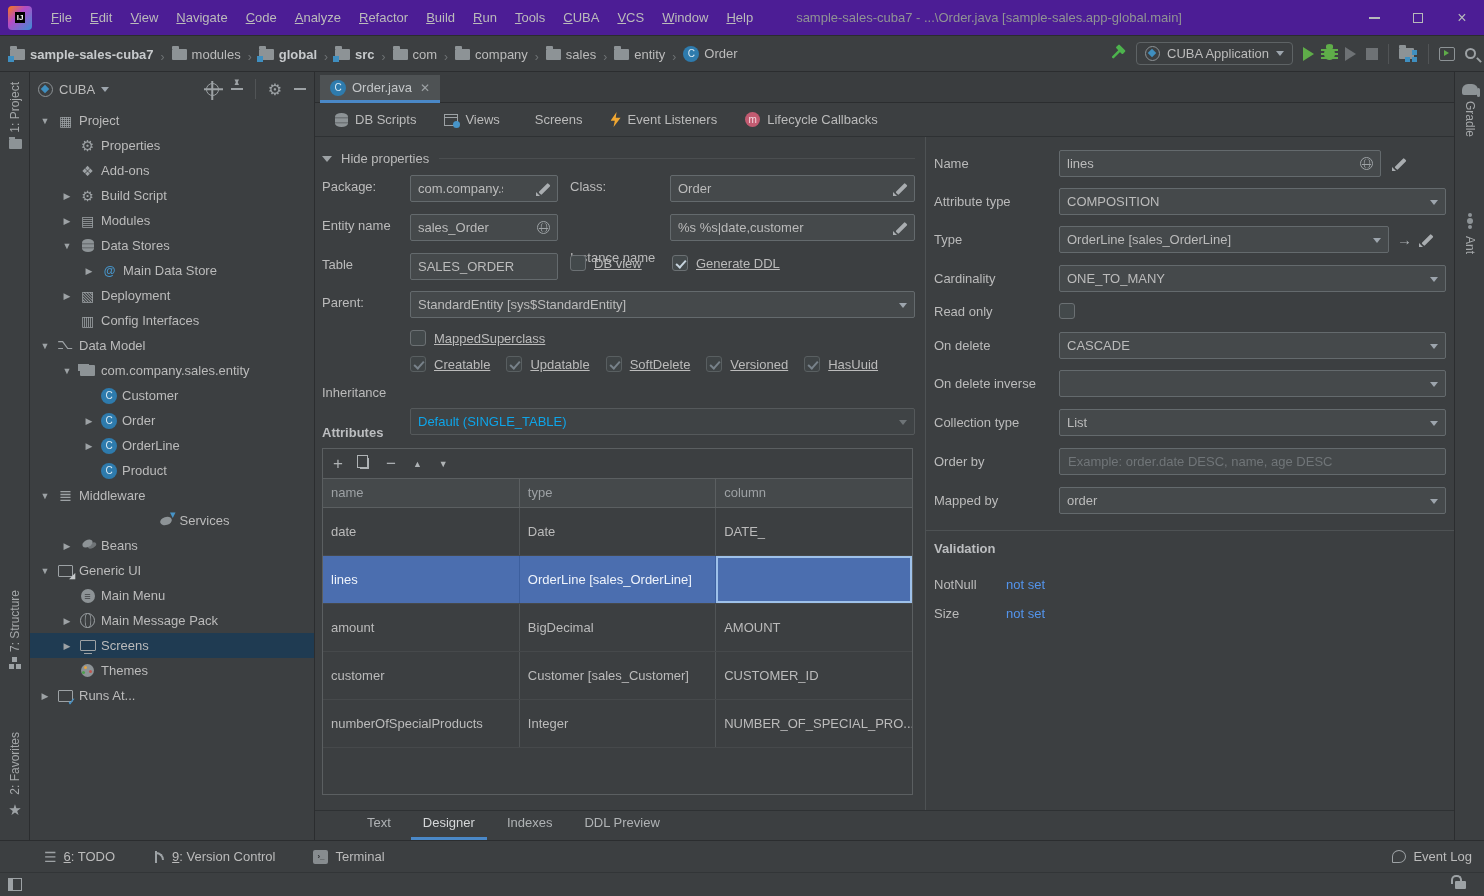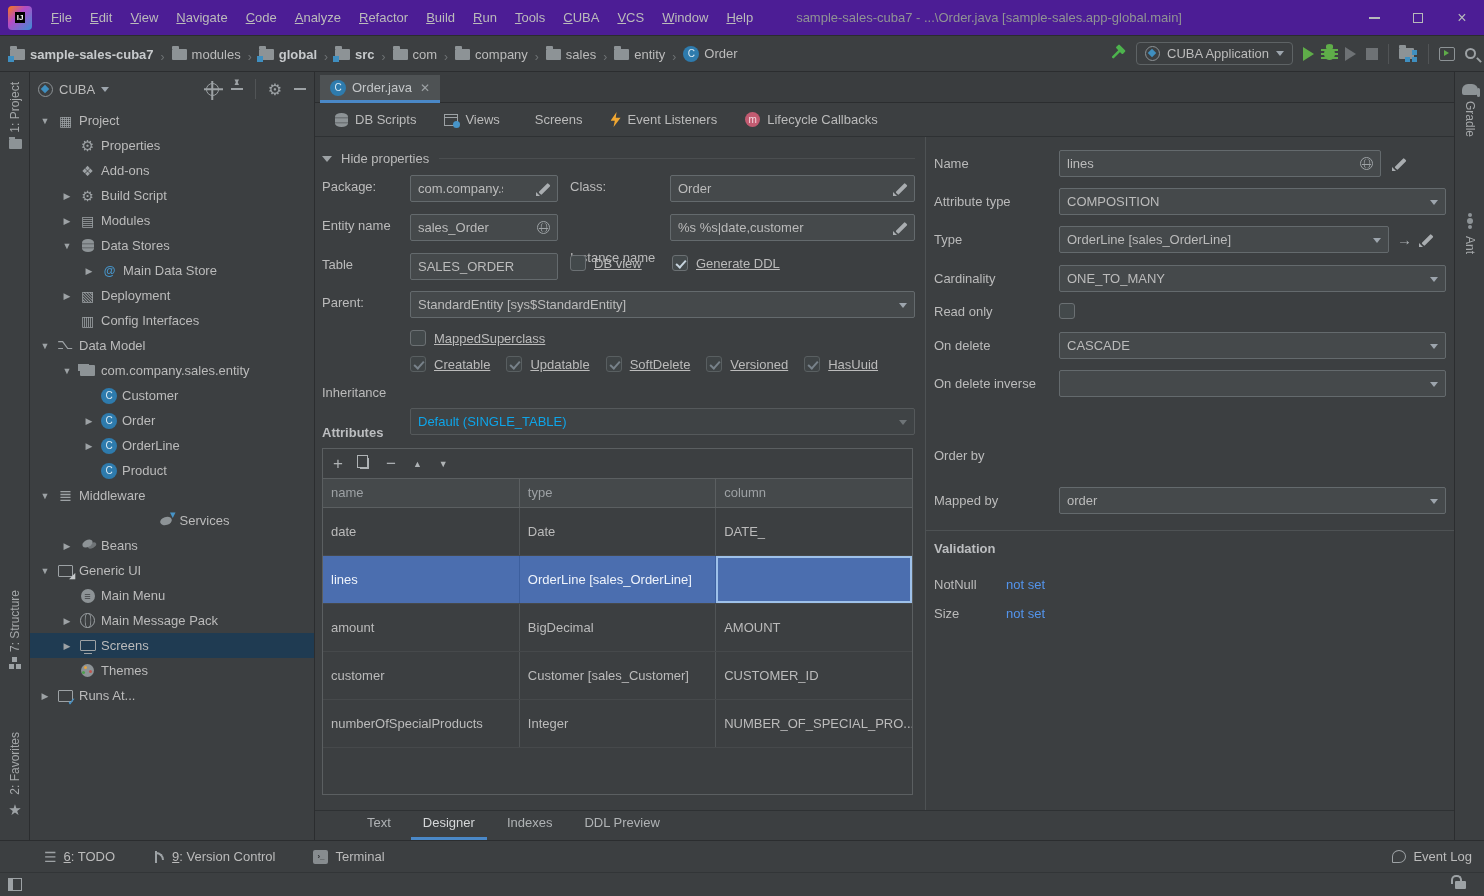--- a/index.html
+++ b/index.html
@@ -690,22 +690,29 @@
             <span class="field select" style="flex:1;">
               <span class="val">CASCADE</span>
             </span>
           </div>
           <div class="rrow" style="top:233px;">
             <span class="rlabel">On delete inverse</span>
             <span class="field select" style="flex:1;">
               <span class="val"></span>
             </span>
           </div>
+          <div class="rrow" style="top:272px;">
+            <span class="rlabel">Collection type</span>
+            <span class="field select" style="flex:1;">
+              <span class="val">List</span>
+            </span>
+          </div>
           <div class="rrow" style="top:311px;">
             <span class="rlabel">Order by</span>
+            <input class="txt" style="flex: 1 1 0%;" placeholder="Example: order.date DESC, name, age DESC">
           </div>
           <div class="rrow" style="top:350px;">
             <span class="rlabel">Mapped by</span>
             <span class="field select" style="flex:1;">
               <span class="val">order</span>
             </span>
           </div>
           <div class="divider" style="top:393px;"></div>
           <div class="rrow" style="top:404px;">
               <span class="sec-title">Validation</span>

